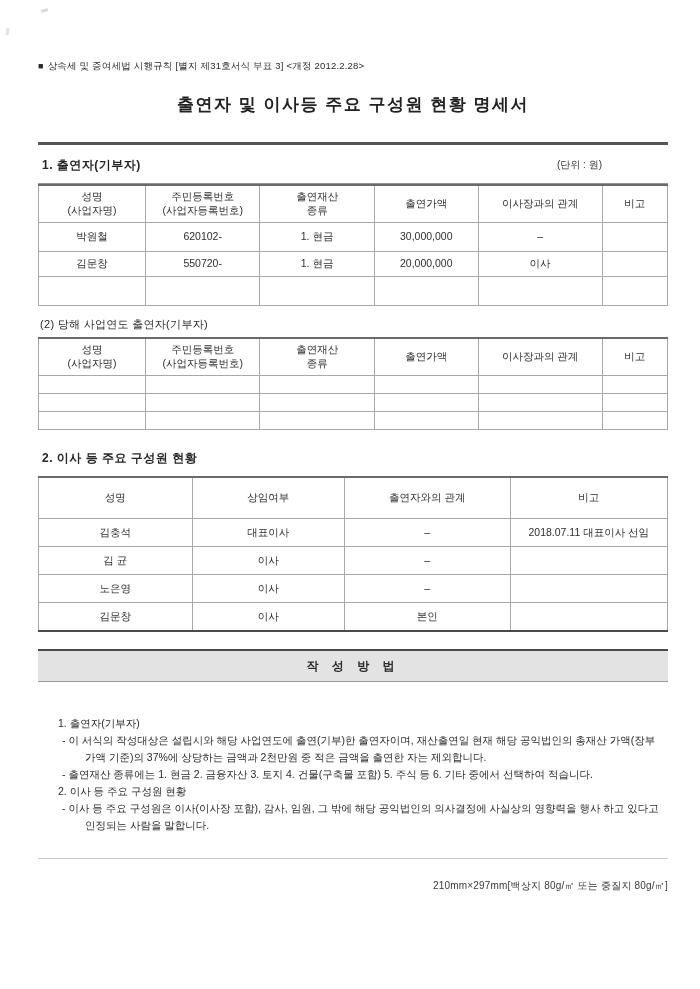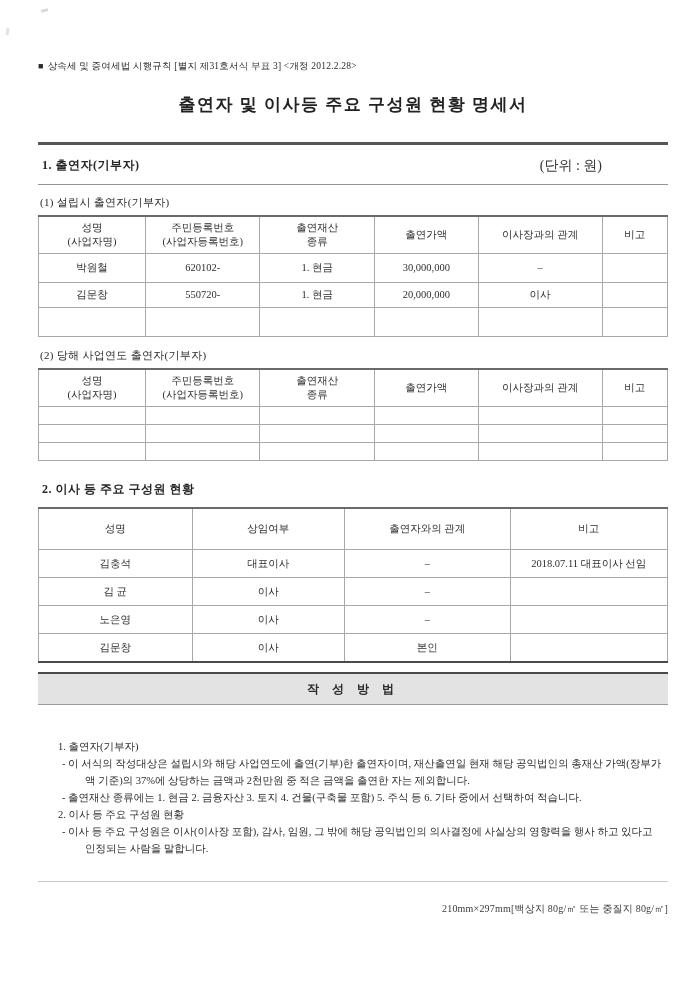--- a/index.html
+++ b/index.html
@@ -1,21 +1,21 @@
 <!DOCTYPE html>
 <html><head>
 <meta charset="utf-8">
 <style>
   html, body { margin: 0; padding: 0; background: #ffffff; }
   .page {
     position: relative;
     width: 700px;
     height: 989px;
     background: #ffffff;
-    font-family: Liberation Serif, serif;
+    font-family: Liberation Sans, sans-serif;
     color: #2e2e2e;
     overflow: hidden;
     box-sizing: border-box;
   }
   .content { padding: 0 32px 0 38px; }
 
   
   .artifact-1 { position: absolute; left: 41px; top: 9px;  width: 7px; height: 3px; background: #d9d9d9; transform: rotate(-15deg); }
   .artifact-2 { position: absolute; left: 6px;  top: 28px; width: 3px; height: 7px; background: #e3e3e3; transform: rotate(10deg); }
 
@@ -23,21 +23,21 @@
   .sq { font-size: 9px; margin-right: 4px; }
 
   .title { margin-top: 20px; text-align: center; font-size: 17px; font-weight: bold; letter-spacing: 1.5px; color: #222; }
 
   .rule-thick { margin-top: 26px; height: 2.5px; background: #555; }
   .rule-thin  { height: 1.5px; background: #949494; }
   .rule-faint { margin-top: 24px; height: 1px; background: #c9c9c9; }
 
   .sec-row { display: flex; justify-content: space-between; align-items: center; padding: 12px 0 9px 4px; }
   .sec-heading { font-size: 12px; font-weight: bold; letter-spacing: 0.5px; color: #262626; }
-  .unit-label { font-size: 14px; margin-right: 66px; color: #333; }
+  .unit-label { font-size: 10px; margin-right: 66px; color: #333; }
 
   .sub-heading { margin: 10px 0 5px 2px; font-size: 11px; color: #2a2a2a; letter-spacing: 0.3px; }
 
   table.ftable { width: 100%; border-collapse: collapse; table-layout: fixed; }
   table.ftable { border-top: 2px solid #6a6a6a; border-bottom: 1px solid #9a9a9a; }
   table.ftable td, table.ftable th {
     border: 1px solid #a8a8a8;
     border-top: 1px solid #9a9a9a;
     font-size: 10.5px;
     font-weight: normal;
@@ -57,21 +57,21 @@
   table.ftable tr.hdr40 th { height: 40px; }
   td.al { text-align: left; padding-left: 10px; }
   td.ar { text-align: right; padding-right: 4px; }
   table.bthick { border-bottom: 2.5px solid #4a4a4a; }
 
   .sec2-heading { margin: 20px 0 0 4px; font-size: 12px; font-weight: bold; letter-spacing: 0.5px; color: #262626; }
   .mt8 { margin-top: 9px; }
   .mt12 { margin-top: 11px; }
 
   .band {
-    margin-top: 9px;
+    margin-top: 17px;
     height: 30px;
     background: #e3e3e3;
     border-top: 2.5px solid #4a4a4a;
     border-bottom: 1px solid #9a9a9a;
     display: flex; align-items: center; justify-content: center;
     font-size: 12px; font-weight: bold; letter-spacing: 5px; color: #2b2b2b;
   }
 
   .instructions { margin-top: 33px; padding: 0 6px 0 20px; font-size: 10.5px; line-height: 17px; color: #2b2b2b; }
   .ins-num  { padding-left: 0; }
@@ -93,21 +93,20 @@
 
     <div class="rule-thick"></div>
 
     <div class="sec-row">
       <span class="sec-heading">1. 출연자(기부자)</span>
       <span class="unit-label">(단위 : 원)</span>
     </div>
 
     <div class="rule-thin"></div>
 
-    <div class="sub-heading">(1) 설립시 출연자(기부자)</div>
 
     <table class="ftable">
       <colgroup>
         <col style="width:17%">
           <col style="width:18.2%">
           <col style="width:18.2%">
           <col style="width:16.5%">
           <col style="width:19.7%">
           <col style="width:10.4%">
       </colgroup>

